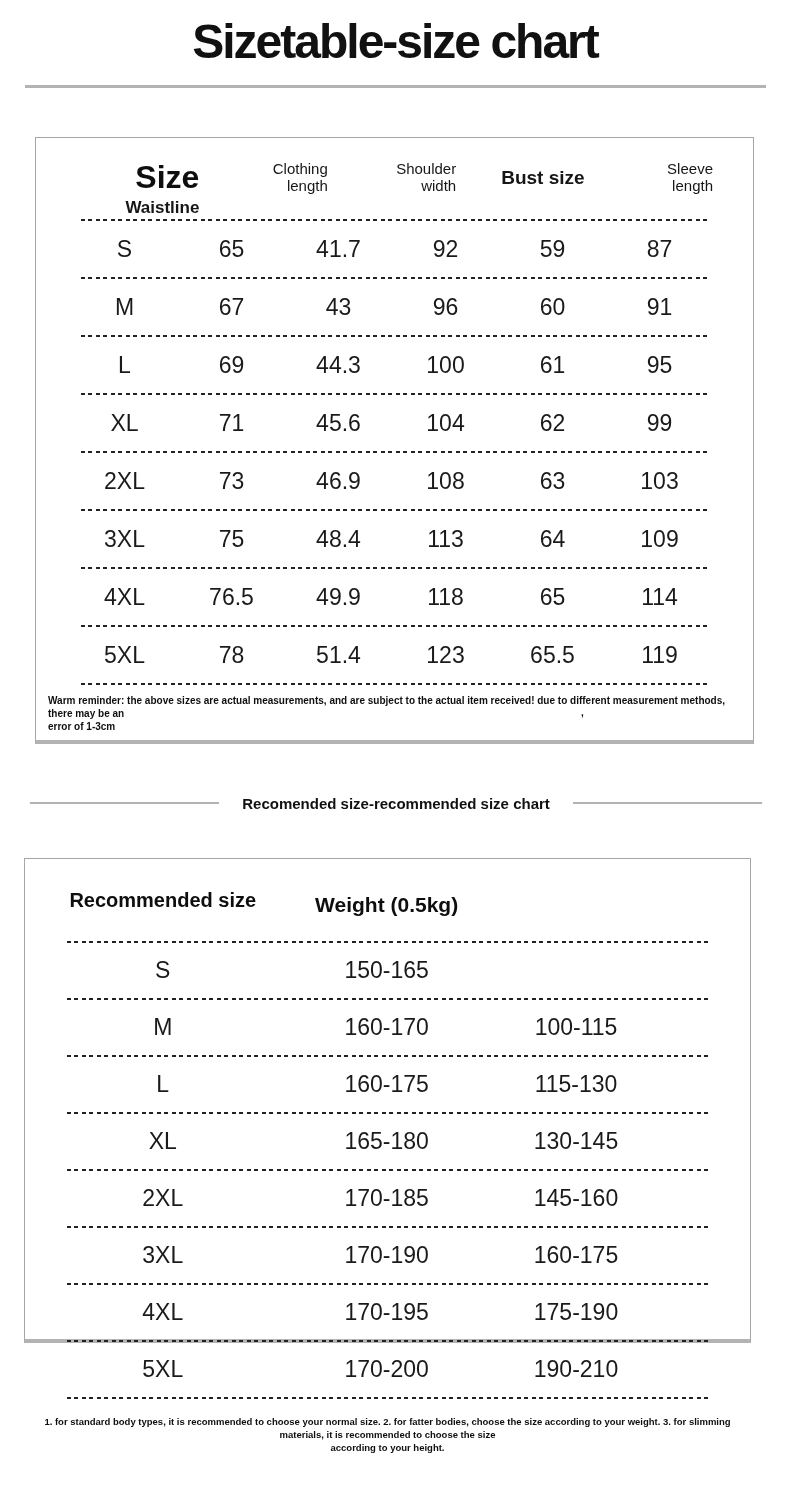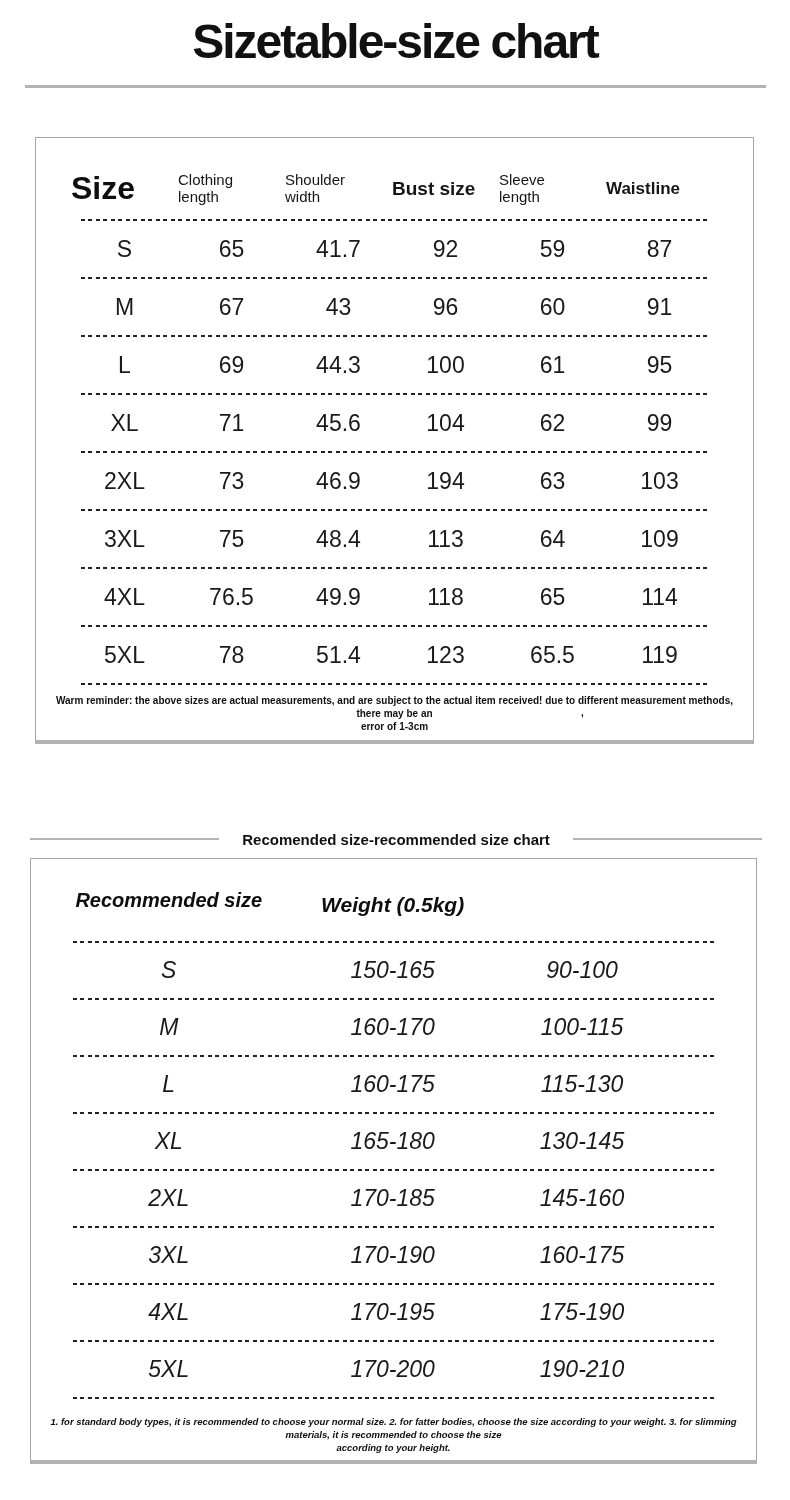--- a/index.html
+++ b/index.html
@@ -34,46 +34,46 @@
   }
   .dash {
     height: 2px;
     background: repeating-linear-gradient(90deg, #222 0 4px, transparent 4px 7.5px);
   }
   .row { display: grid; align-items: center; text-align: center; font-size: 23px; color: #1a1a1a; }
 
   
   #table1 { left: 35px; top: 137px; width: 719px; height: 607px; }
   .t1-grid { grid-template-columns: repeat(6, 1fr); padding: 0 40px 0 35px; }
-  .t1-header { display: grid; grid-template-columns: repeat(6, 1fr); padding: 20px 40px 0 35px;
-               height: 61px; align-items: center; text-align: left; }
+  .t1-header { display: grid; grid-template-columns: repeat(5, 1fr); padding: 20px 40px 0 35px;
+               height: 61px; align-items: center; text-align: right; }
   .t1-dash { margin: 0 45px; }
   .t1-row { height: 56px; }
   .h-size   { font-size: 32px; font-weight: 800; color: #0e0e0e; }
   .h-small  { font-size: 15px; font-weight: 400; line-height: 1.12; white-space: pre-line; }
   .h-bust   { font-size: 19px; font-weight: 700; }
   .h-waist  { font-size: 17px; font-weight: 700; }
 
   .t1-note {
     position: relative; padding: 9px 12px 0;
-    text-align: center; font-size: 10px; font-weight: 700;
+    font-size: 10px; font-weight: 700;
     line-height: 1.3; color: #0f0f0f;
   }
   .note-comma { position: absolute; left: 76%; top: 21px; font-size: 10px; font-weight: 700; }
 
   
   .mid-divider {
-    position: absolute; top: 828px; left: 30px; right: 28px; height: 22px;
+    position: absolute; top: 792px; left: 30px; right: 28px; height: 22px;
     display: flex; align-items: center; gap: 23px;
   }
   .mid-line { flex: 1; height: 2px; background: #b3b3b3; }
   .mid-label { font-size: 15px; font-weight: 700; color: #111; white-space: nowrap; }
 
   
-  #table2 { left: 30px; top: 858px; width: 727px; height: 606px; font-style: italic; }
+  #table2 { left: 24px; top: 858px; width: 727px; height: 485px; }
   .t2-grid { grid-template-columns: 40% 25% 30%; padding-right: 5%; }
   .t2-header { display: grid; grid-template-columns: 40% 25% 30%; padding-right: 5%;
                height: 82px; align-items: center; text-align: center; }
   .t2-dash { margin: 0 42px; }
   .t2-row { height: 55px; }
   .h2-0 { font-size: 20px; font-weight: 800; color: #0e0e0e; }
   .h2-1 { font-size: 30px; font-weight: 800; color: #0e0e0e; }
   .h2-2 { font-size: 21px; font-weight: 800; color: #0e0e0e; margin-top: 10px; }
 
   .t2-note {
@@ -136,21 +136,21 @@
           <div>45.6</div>
           <div>104</div>
           <div>62</div>
           <div>99</div>
         </div>
         <div class="dash t1-dash"></div>
         <div class="row t1-grid t1-row">
           <div>2XL</div>
           <div>73</div>
           <div>46.9</div>
-          <div>194</div>
+          <div>108</div>
           <div>63</div>
           <div>103</div>
         </div>
         <div class="dash t1-dash"></div>
         <div class="row t1-grid t1-row">
           <div>3XL</div>
           <div>75</div>
           <div>48.4</div>
           <div>113</div>
           <div>64</div>
@@ -192,21 +192,20 @@
   <div class="tbl" id="table2">
     <div class="t2-header">
       <div class="h2-0">Recommended size</div>
       <div class="h2-2">Weight (0.5kg)</div>
     </div>
     <div id="t2-rows">
         <div class="dash t2-dash"></div>
         <div class="row t2-grid t2-row">
           <div>S</div>
           <div>150-165</div>
-          <div>90-100</div>
         </div>
         <div class="dash t2-dash"></div>
         <div class="row t2-grid t2-row">
           <div>M</div>
           <div>160-170</div>
           <div>100-115</div>
         </div>
         <div class="dash t2-dash"></div>
         <div class="row t2-grid t2-row">
           <div>L</div>

